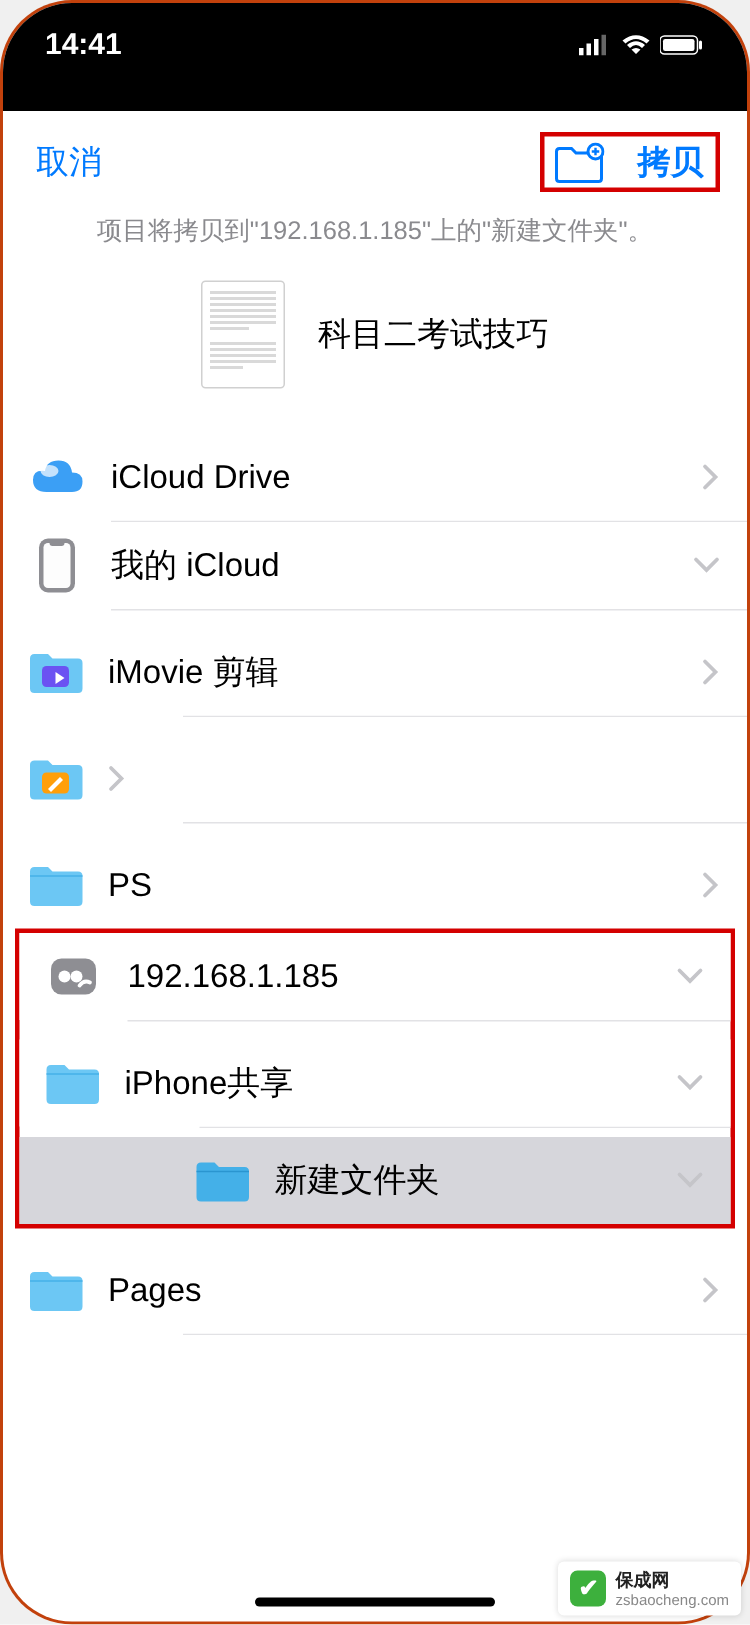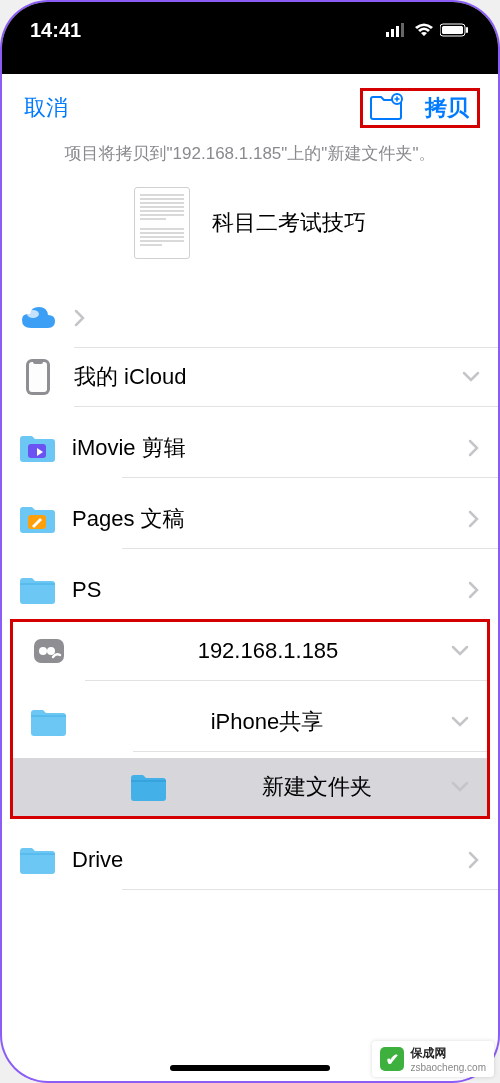--- a/index.html
+++ b/index.html
@@ -7,21 +7,21 @@
     font-family: -apple-system, 'Helvetica Neue', Arial, sans-serif;
     width: 500px;
     height: 1083px;
     background: #f0f0f0;
     position: relative;
     overflow: hidden;
   }
   .phone-frame {
     position: absolute;
     top: 0; left: 0; right: 0; bottom: 0;
-    background: #8b5cf6;
+    background: #c2410c;
     border-radius: 48px;
     padding: 2px;
   }
   .phone-inner {
     background: #fff;
     width: 100%;
     height: 100%;
     border-radius: 46px;
     overflow: hidden;
     position: relative;
@@ -65,21 +65,21 @@
     justify-content: space-between;
     padding: 14px 18px 10px 22px;
     position: relative;
   }
   .nav-cancel {
     color: #007aff;
     font-size: 22px;
   }
   .nav-right {
     display: flex;
-    align-items: flex-start;
+    align-items: flex-end;
     gap: 22px;
     border: 3px solid #d40000;
     padding: 2px 8px 2px 6px;
   }
   .new-folder-icon svg { width: 34px; height: 28px; display:block; }
   .nav-copy {
     color: #007aff;
     font-size: 22px;
     font-weight: 600;
   }
@@ -136,21 +136,20 @@
     margin-left: 72px;
   }
   .divider.nested { margin-left: 120px; }
   .folder-icon { width: 38px; height: 32px; }
   .chevron-right { color: #c5c5c9; }
   .chevron-down { color: #c5c5c9; }
   .highlight-wrap {
     position: relative;
     margin: 0 8px;
     border: 3px solid #d40000;
-    text-align: center;
   }
   .home-indicator {
     position: absolute;
     bottom: 10px;
     left: 50%;
     transform: translateX(-50%);
     width: 160px;
     height: 6px;
     background: #000;
     border-radius: 4px;
@@ -244,20 +243,21 @@
 
       <div class="list">
 
         <div class="row">
           <div class="icon-slot">
               <svg width="38" height="28" viewBox="0 0 38 28">
                 <path d="M12 24 Q3 24 3 16 Q3 9 11 10 Q12 3 20 3 Q28 3 29 11 Q36 11 36 17 Q36 24 29 24 Z" fill="#3b9ff5"></path>
                 <ellipse cx="14" cy="10" rx="6" ry="4" fill="#ffffff" opacity="0.7"></ellipse>
               </svg>
             </div>
+          <div class="label">iCloud Drive</div>
           <svg class="chevron-right" width="12" height="18" viewBox="0 0 12 18">
               <path d="M2 2 L9 9 L2 16" fill="none" stroke="currentColor" stroke-width="2.5" stroke-linecap="round"></path>
             </svg>
         </div>
         <div class="divider"></div>
 
         <div class="row">
           <div class="icon-slot">
               <svg width="32" height="40" viewBox="0 0 32 40">
                 <rect x="4" y="2" width="24" height="36" rx="6" fill="#8e8e93"></rect>
@@ -292,21 +292,20 @@
         <div style="height:12px"></div>
 
         <div class="row indent1">
           <div class="icon-slot">
               <svg class="folder-icon" viewBox="0 0 38 32">
                 <path d="M2 7 Q2 4 5 4 L14 4 L17 7 L34 7 Q37 7 37 10 L37 27 Q37 30 34 30 L5 30 Q2 30 2 27 Z" fill="#6cc7f4"></path>
                 <rect x="10" y="12" width="18" height="14" rx="3" fill="#ff9f0a"></rect>
                 <path d="M14 23 L22 15 L24 17 L16 25 Z" fill="#fff"></path>
               </svg>
             </div>
-          <div class="label">Pages 文稿</div>
           <svg class="chevron-right" width="12" height="18" viewBox="0 0 12 18">
               <path d="M2 2 L9 9 L2 16" fill="none" stroke="currentColor" stroke-width="2.5" stroke-linecap="round"></path>
             </svg>
         </div>
         <div class="divider nested"></div>
 
         <div style="height:12px"></div>
 
         <div class="row indent1">
           <div class="icon-slot">
@@ -372,21 +371,21 @@
 
         <div style="height:12px"></div>
 
         <div class="row indent1">
           <div class="icon-slot">
               <svg class="folder-icon" viewBox="0 0 38 32">
                 <path d="M2 7 Q2 4 5 4 L14 4 L17 7 L34 7 Q37 7 37 10 L37 27 Q37 30 34 30 L5 30 Q2 30 2 27 Z" fill="#6cc7f4"></path>
                 <path d="M2 10 L37 10" stroke="#44b0e8" stroke-width="1"></path>
               </svg>
             </div>
-          <div class="label">Drive</div>
+          <div class="label">Pages</div>
           <svg class="chevron-right" width="12" height="18" viewBox="0 0 12 18">
               <path d="M2 2 L9 9 L2 16" fill="none" stroke="currentColor" stroke-width="2.5" stroke-linecap="round"></path>
             </svg>
         </div>
         <div class="divider nested"></div>
 
       </div>
     </div>
 
     <div class="home-indicator"></div>

